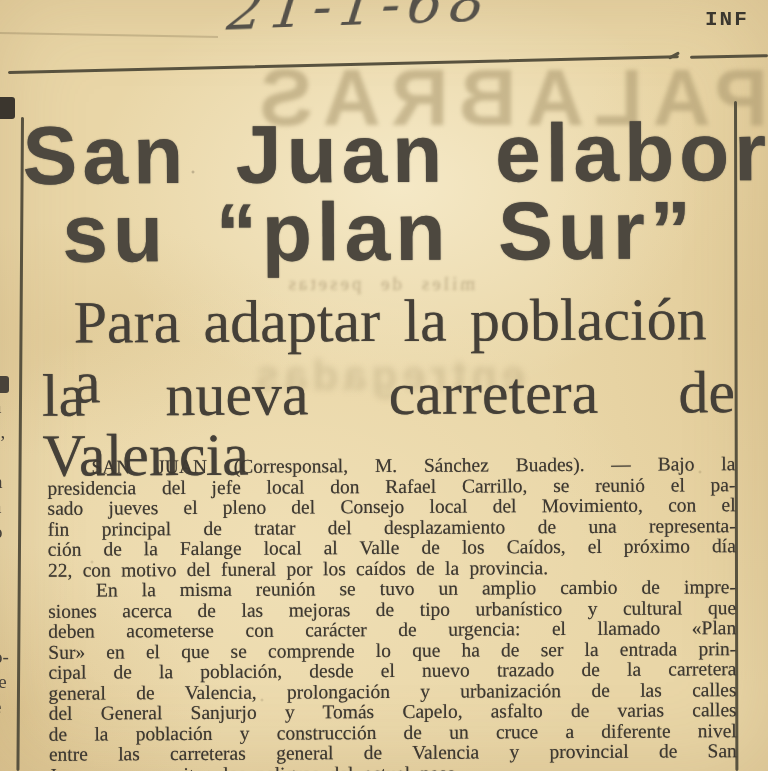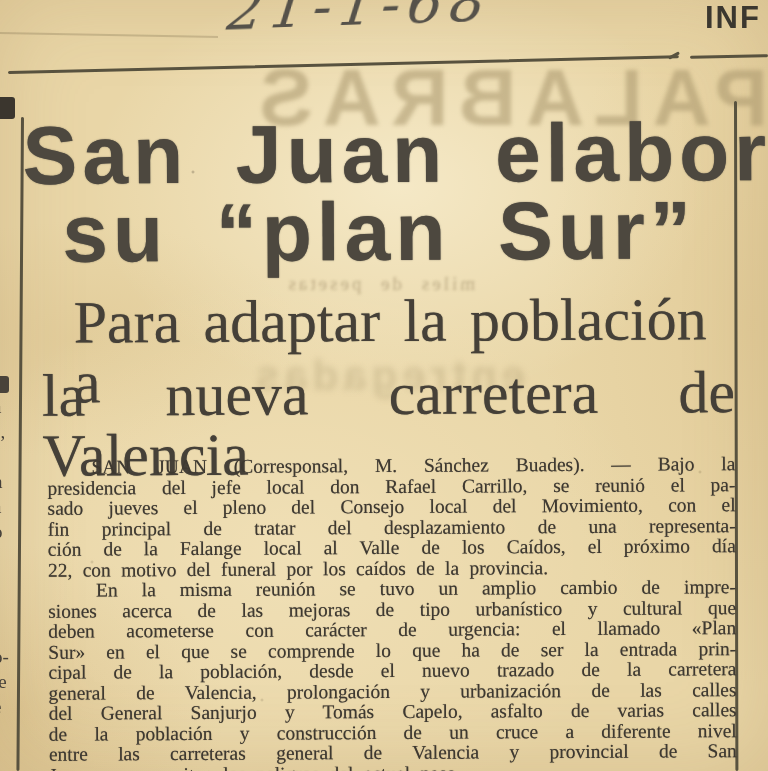--- a/index.html
+++ b/index.html
@@ -32,23 +32,23 @@
     font-family:"DejaVu Serif", serif;
     font-style:italic;
     font-size:56px; letter-spacing:7px;
     color:#56524a;
     transform:rotate(-2deg) skewX(-9deg);
     filter:blur(.4px);
     white-space:nowrap;
   }
   
   .masthead{
-    left:705px; top:0;
-    font-family:Liberation Sans, sans-serif;
-    font-weight:bold; font-size:31px; letter-spacing:2px;
+    left:705px; top:8px;
+    font-family:Liberation Mono, monospace;
+    font-weight:bold; font-size:21px; letter-spacing:2px;
     color:#3b372f; white-space:nowrap;
   }
 
   
   .rule{background:#58523f;border-radius:2px;}
   .rule-top-main{left:8px; top:71px; width:671px; height:3.4px; transform:rotate(-1.35deg); transform-origin:left center;}
   .rule-top-hook{left:668px; top:54px; width:12px; height:3px; transform:rotate(-28deg);}
   .rule-top-right{left:690px; top:55px; width:78px; height:3px; transform:rotate(-1.2deg);}
   .rule-left{left:21px; top:117px; width:2.6px; height:654px; transform:rotate(.4deg); transform-origin:top center;}
   .rule-right{left:734px; top:101px; width:2.6px; height:670px; transform:rotate(-.12deg); transform-origin:top center;}

